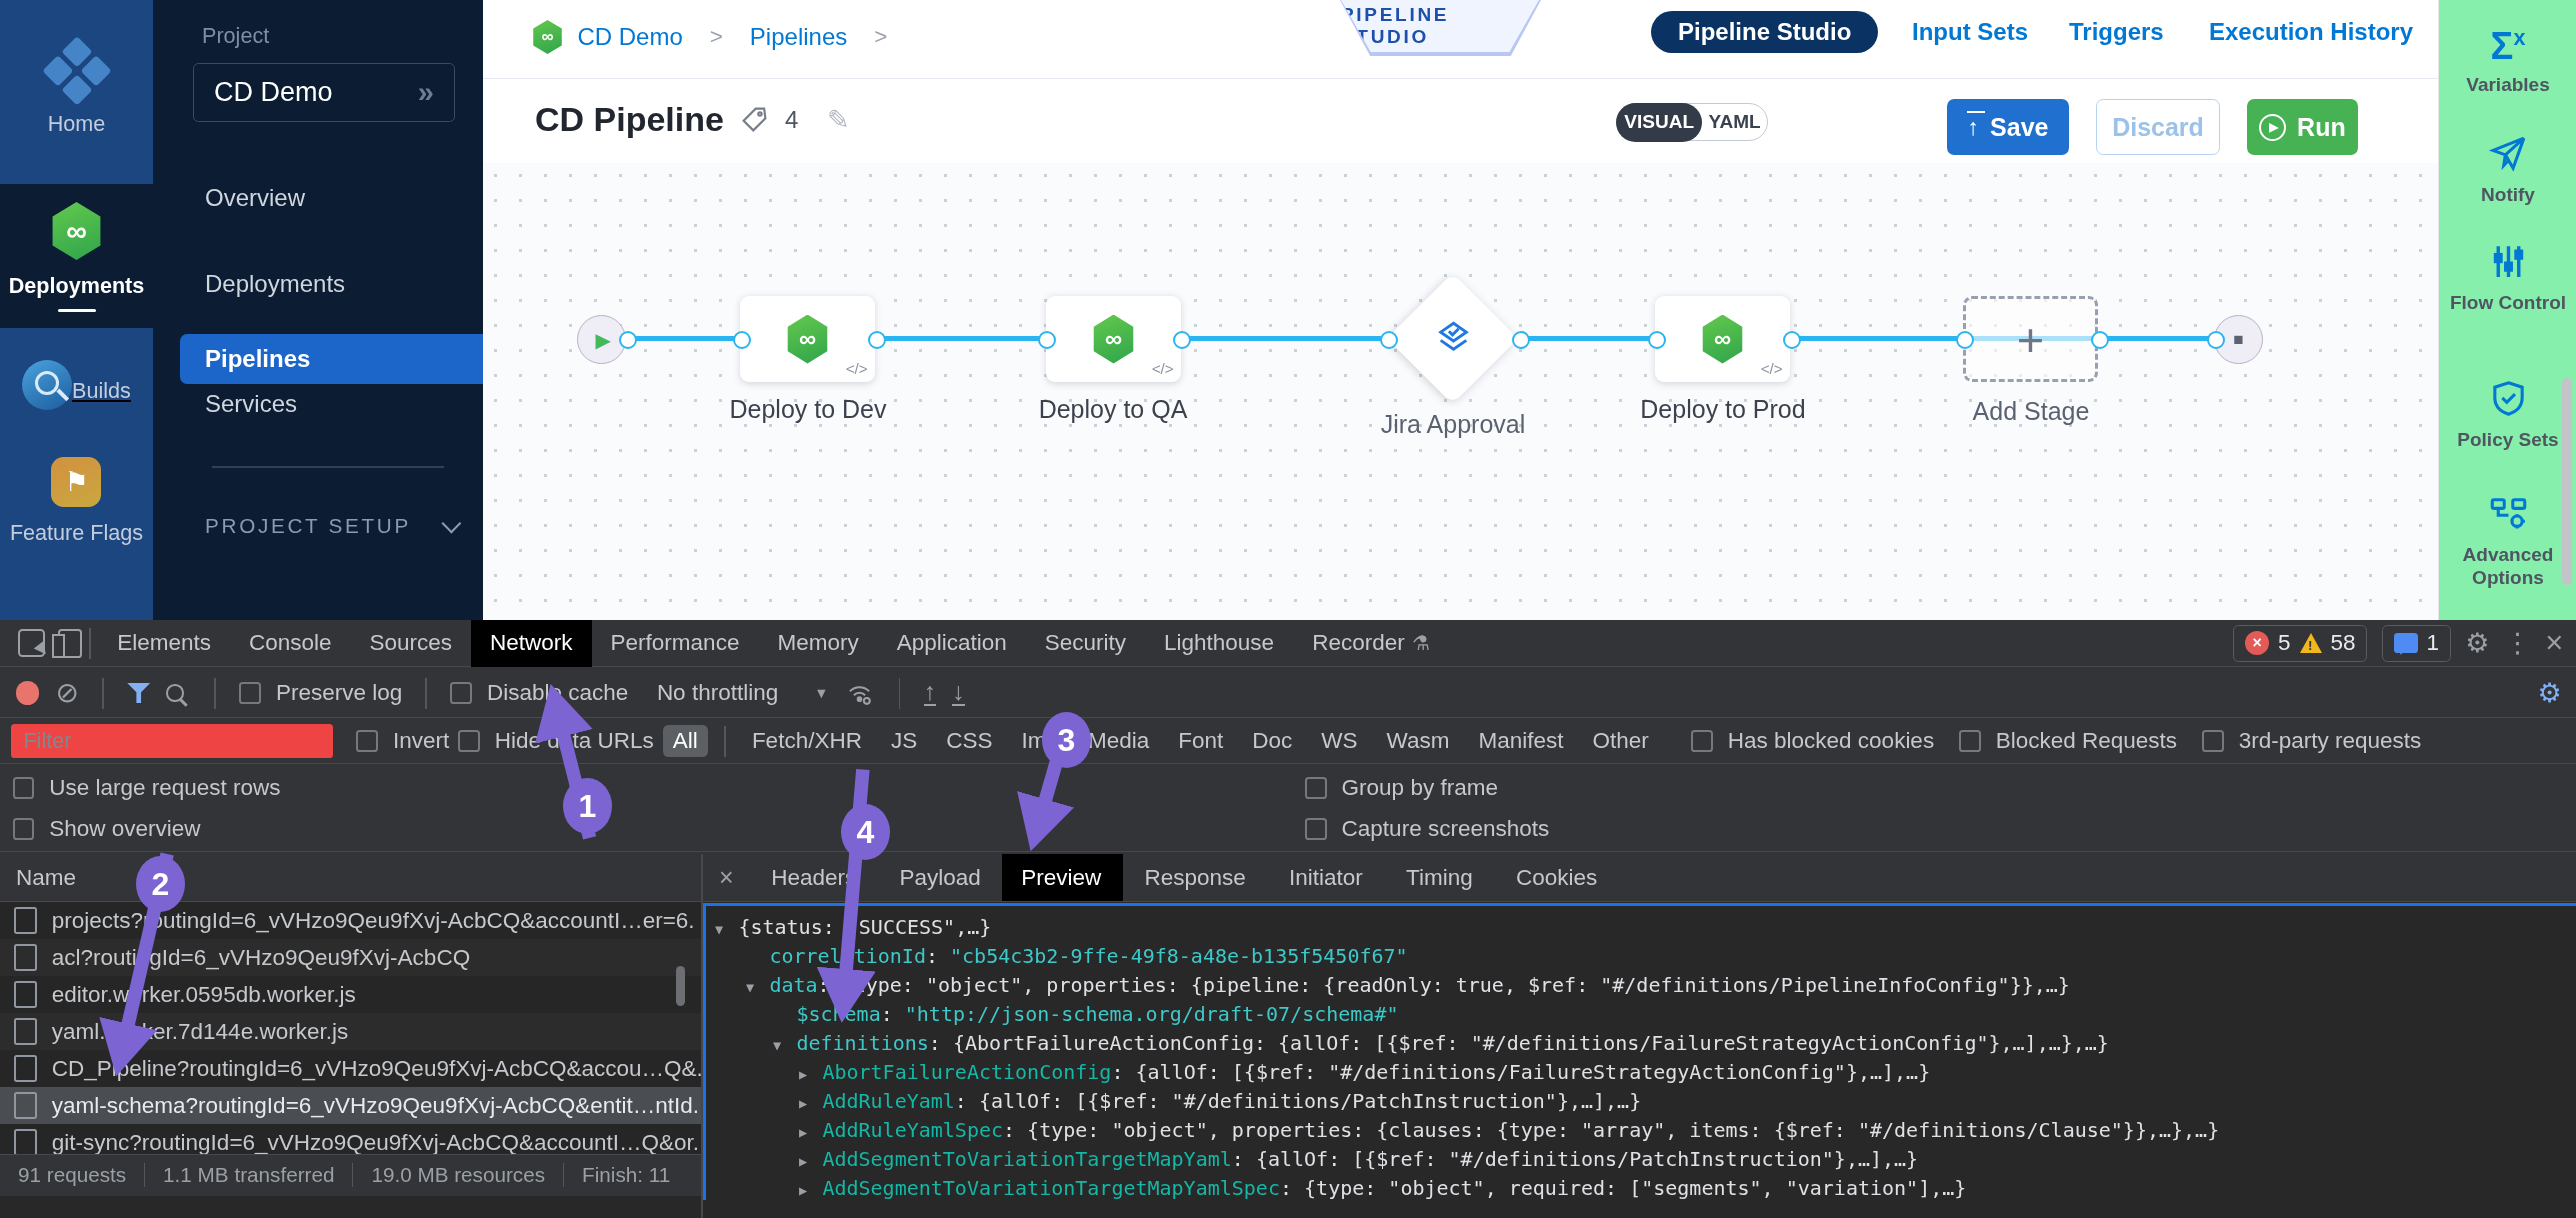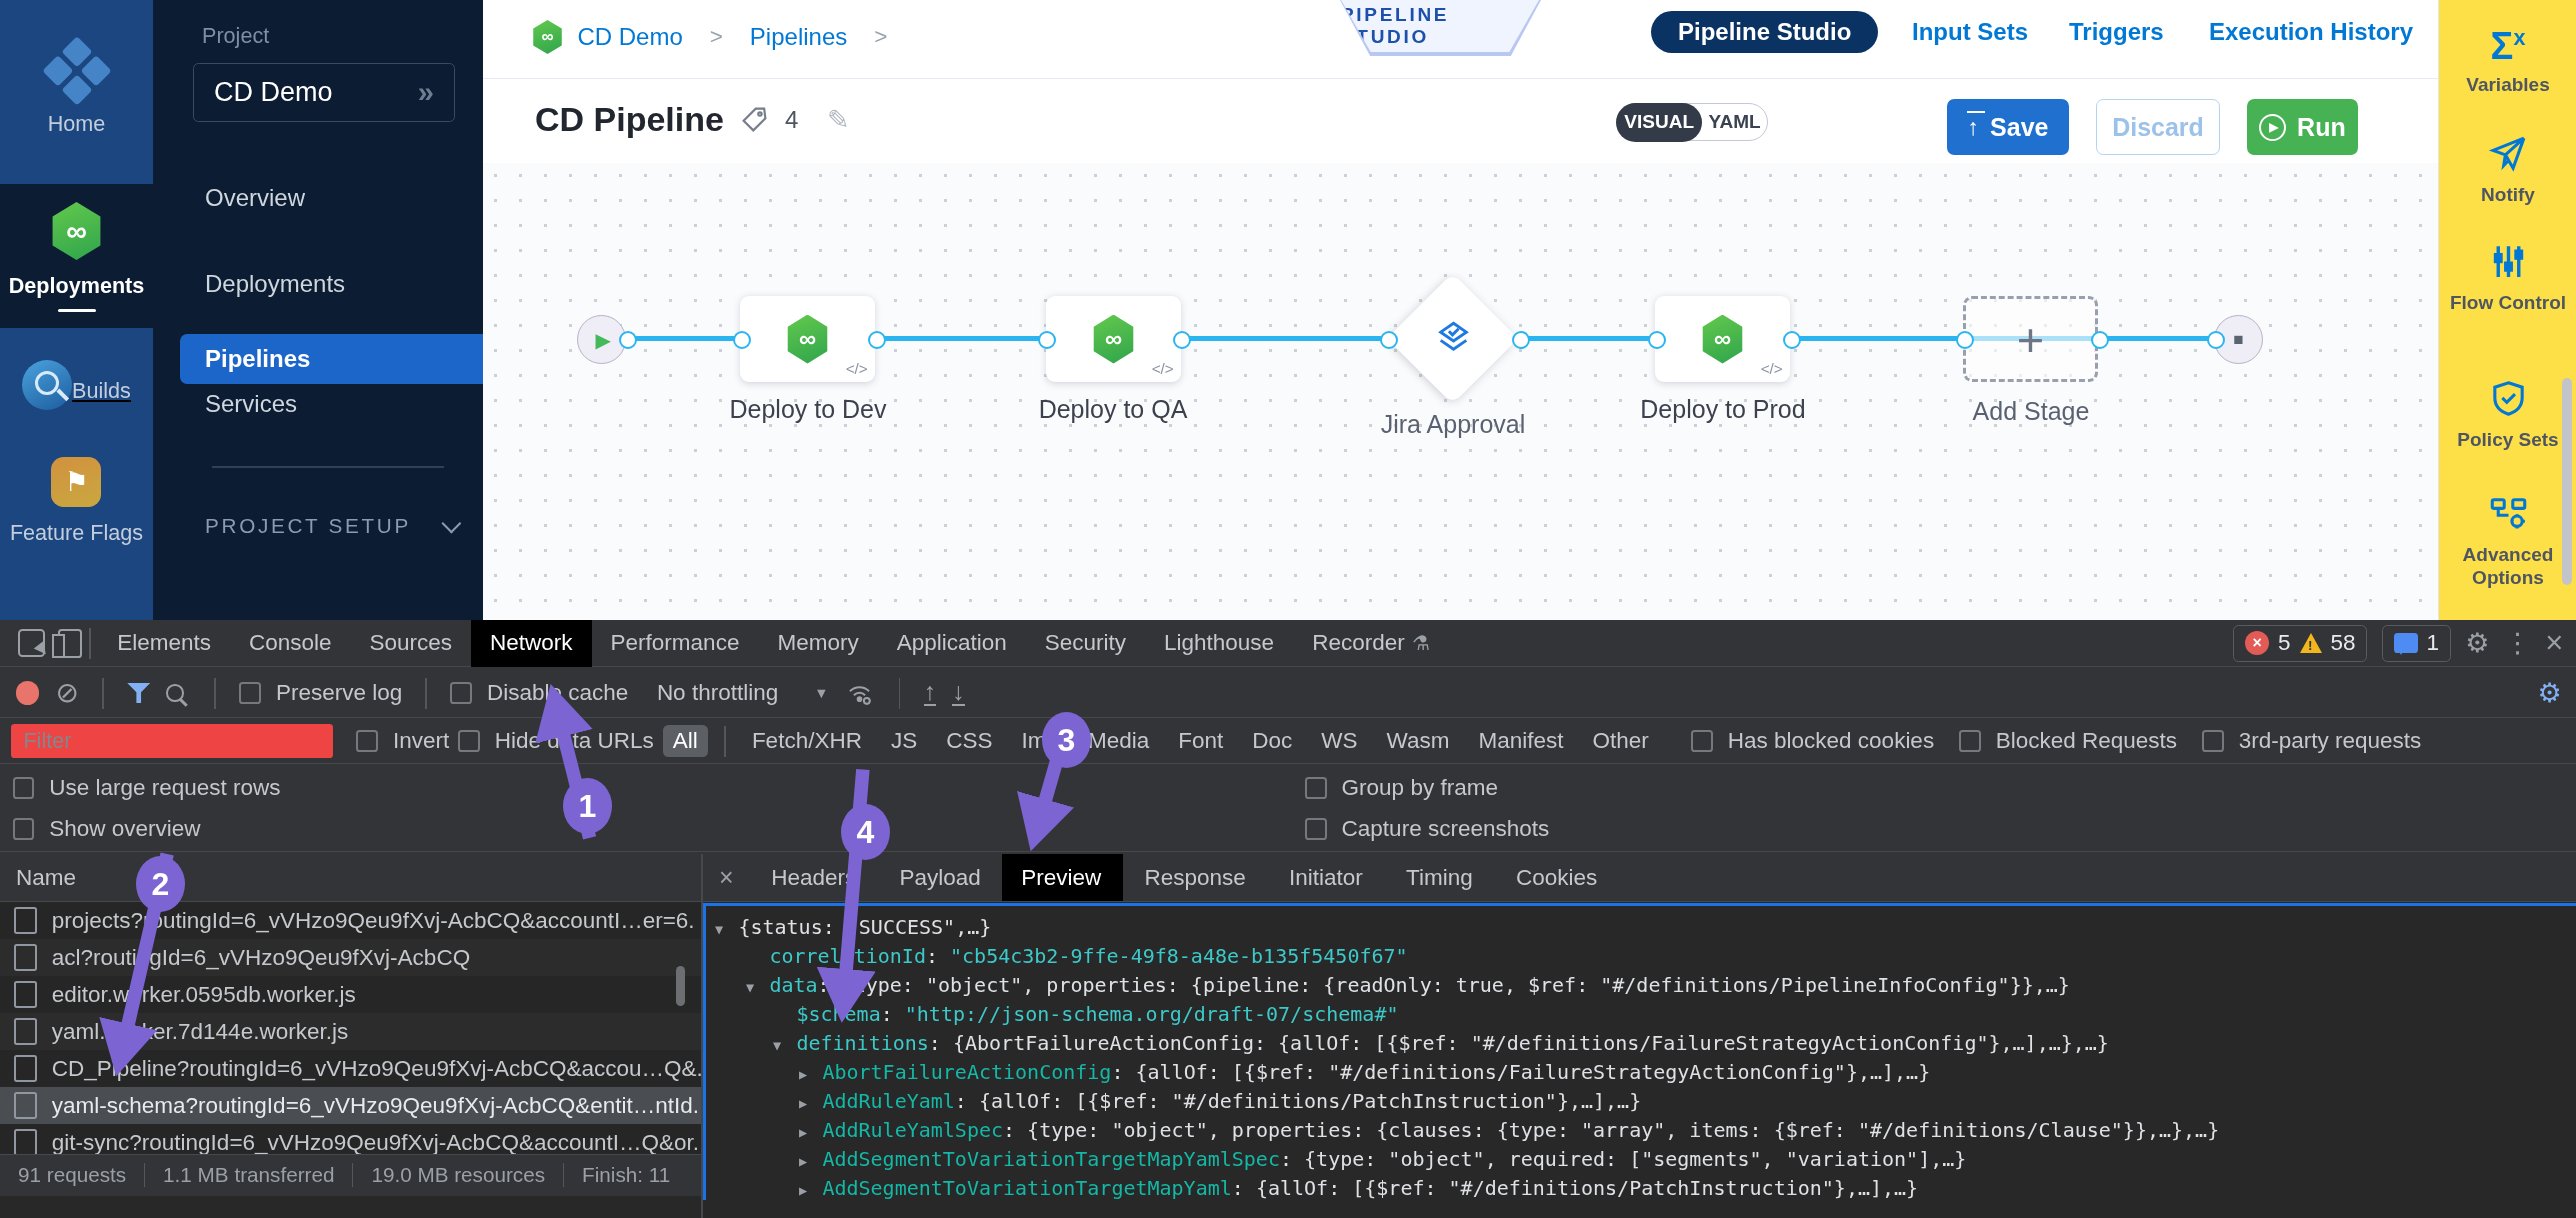--- a/index.html
+++ b/index.html
@@ -85,21 +85,21 @@
            display:flex;align-items:center;justify-content:center;color:#fff;font-size:24px;font-weight:bold;}
   .diamond{position:absolute;left:923px;top:129px;width:93px;height:93px;background:#fff;border-radius:10.8px;
            transform:rotate(45deg);box-shadow:0 1.8px 9px rgba(40,50,70,.2);}
   .diamondicon{position:absolute;left:950px;top:156px;width:41px;height:41px;}
   .addstage{position:absolute;left:1480px;top:133px;width:135px;height:86px;border:3.6px dashed #98a0b0;border-radius:9px;
             display:flex;align-items:center;justify-content:center;color:#6e7686;font-size:47px;font-weight:300;box-sizing:border-box;background:rgba(255,255,255,.6);}
   .stagelabel{position:absolute;width:288px;text-align:center;color:#3c414d;font-size:25px;}
   .linkdot{position:absolute;top:168px;width:14.4px;height:14.4px;border-radius:50%;background:#fff;border:2.7px solid #2bb5f0;box-sizing:content-box;}
 
   
-  #rail{left:2438px;top:0;width:138px;height:620px;background:#fde047;border-left:1.8px solid #e4e6ea;}
+  #rail{left:2438px;top:0;width:138px;height:620px;background:#86efac;border-left:1.8px solid #e4e6ea;}
   .railitem{position:absolute;left:0;width:138px;display:flex;flex-direction:column;align-items:center;gap:9px;}
   .raillabel{color:#4f5662;font-size:19px;font-weight:bold;text-align:center;line-height:23.4px;}
   .railsigma{color:#0278d5;font-weight:bold;font-size:38px;line-height:36px;}
   .railsigma sup{font-size:21.6px;}
   #pagescroll{left:2562px;top:378px;width:10px;height:207px;background:#c2c4c9;border-radius:5.4px;}
 
   
   #devtools{left:0;top:620px;width:2576px;height:599px;background:#333437;color:#c5c8cc;font-size:22.5px;}
   .dtrow{position:absolute;left:0;width:2576px;box-sizing:border-box;}
   #dtrow1{top:0;height:47px;border-bottom:1.8px solid #47484b;display:flex;align-items:center;}
@@ -570,22 +570,22 @@
       </div>
       <div id="jsonview">
         <div class="jline lvl0"><span class="jtri">▼</span><span class="jsum">{status: "SUCCESS",…}</span></div>
         <div class="jline lvl1"><span class="jtri"></span><span class="k-teal">correlationId</span><span class="jsum">: </span><span class="v-teal">"cb54c3b2-9ffe-49f8-a48e-b135f5450f67"</span></div>
         <div class="jline lvl1"><span class="jtri">▼</span><span class="k-teal">data</span><span class="jsum">: </span><span class="jsum">{type: "object", properties: {pipeline: {readOnly: true, $ref: "#/definitions/PipelineInfoConfig"}},…}</span></div>
         <div class="jline lvl2"><span class="jtri"></span><span class="k-teal">$schema</span><span class="jsum">: </span><span class="v-teal">"http://json-schema.org/draft-07/schema#"</span></div>
         <div class="jline lvl2"><span class="jtri">▼</span><span class="k-teal">definitions</span><span class="jsum">: </span><span class="jsum">{AbortFailureActionConfig: {allOf: [{$ref: "#/definitions/FailureStrategyActionConfig"},…],…},…}</span></div>
         <div class="jline lvl3"><span class="jtri">▶</span><span class="k-blue">AbortFailureActionConfig</span><span class="jsum">: </span><span class="jsum">{allOf: [{$ref: "#/definitions/FailureStrategyActionConfig"},…],…}</span></div>
         <div class="jline lvl3"><span class="jtri">▶</span><span class="k-blue">AddRuleYaml</span><span class="jsum">: </span><span class="jsum">{allOf: [{$ref: "#/definitions/PatchInstruction"},…],…}</span></div>
         <div class="jline lvl3"><span class="jtri">▶</span><span class="k-blue">AddRuleYamlSpec</span><span class="jsum">: </span><span class="jsum">{type: "object", properties: {clauses: {type: "array", items: {$ref: "#/definitions/Clause"}},…},…}</span></div>
+        <div class="jline lvl3"><span class="jtri">▶</span><span class="k-blue">AddSegmentToVariationTargetMapYaml</span><span class="jsum">: </span><span class="jsum">{allOf: [{$ref: "#/definitions/PatchInstruction"},…],…}</span></div>
         <div class="jline lvl3"><span class="jtri">▶</span><span class="k-blue">AddSegmentToVariationTargetMapYamlSpec</span><span class="jsum">: </span><span class="jsum">{type: "object", required: ["segments", "variation"],…}</span></div>
-        <div class="jline lvl3"><span class="jtri">▶</span><span class="k-blue">AddSegmentToVariationTargetMapYaml</span><span class="jsum">: </span><span class="jsum">{allOf: [{$ref: "#/definitions/PatchInstruction"},…],…}</span></div>
 
       </div>
     </div>
 
   </div>
 
   <svg id="arrows" viewBox="0 0 2866 1356" width="2576" height="1219">
     <defs>
       <marker id="ah" markerWidth="4" markerHeight="4.4" refX="2" refY="2.2" orient="auto">
         <path d="M0 0 L4 2.2 L0 4.4 z" fill="#7c65d2"></path>

